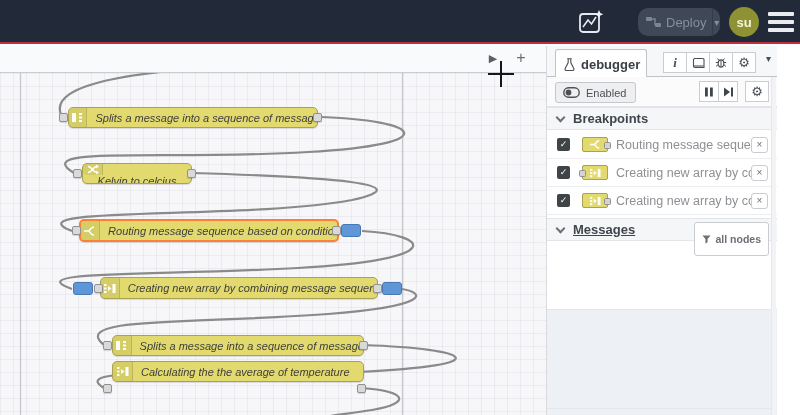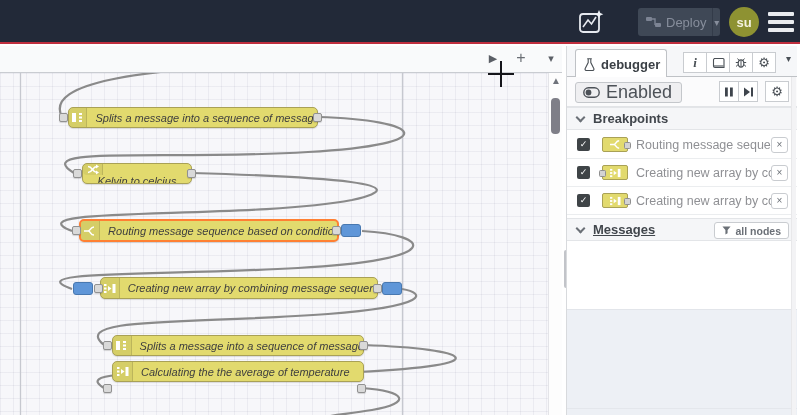--- a/index.html
+++ b/index.html
@@ -2,21 +2,21 @@
 <html><head>
 <meta charset="utf-8">
 <style>
   * { margin:0; padding:0; box-sizing:border-box; }
   html,body { width:800px; height:415px; overflow:hidden; }
   body { font-family:"Liberation Sans", sans-serif; background:#fff; position:relative; }
 
   
   .header { position:absolute; left:0; top:0; width:800px; height:44px; background:#222938; border-bottom:2px solid #bf2e3e; }
   .hbtn { position:absolute; display:flex; align-items:center; justify-content:center; }
-  .deploy-btn { position:absolute; left:638px; top:8px; width:82px; height:28px; background:#3f4856; border-radius:3px; display:flex; align-items:center; color:#878e9c; font-size:13px; }
+  .deploy-btn { position:absolute; left:638px; top:8px; width:82px; height:28px; background:#3f4856; border-radius:10px; display:flex; align-items:center; color:#878e9c; font-size:13px; }
   .deploy-main { display:flex; align-items:center; gap:5px; padding:0 6px 0 8px; height:100%; }
   .deploy-caret { width:18px; height:100%; border-left:1px solid #333b49; display:flex; align-items:center; justify-content:center; color:#878e9c; font-size:10px; }
   .avatar { position:absolute; left:729px; top:7px; width:30px; height:30px; border-radius:50%; background:#8e9232; color:#f4f2df; font-size:13px; font-weight:bold; display:flex; align-items:center; justify-content:center; }
   .burger { position:absolute; left:768px; top:12px; width:26px; height:20px; display:flex; flex-direction:column; justify-content:space-between; cursor:pointer; }
   .burger span { display:block; height:4px; background:#e9ebef; border-radius:1px; }
 
   
   .tabbar { position:absolute; left:0; top:46px; width:562px; height:27px; background:#f9fafb; border-bottom:1px solid #c9ccd1; }
   .tabbar .tbtn { position:absolute; top:2px; width:20px; height:20px; display:flex; align-items:center; justify-content:center; color:#5b5f66; font-size:11px; cursor:pointer; }
 
@@ -34,36 +34,36 @@
   .bp { position:absolute; width:20px; height:13px; background:#5f96d8; border:1px solid #44700; border:1px solid #4878b0; border-radius:3px; }
   .vscroll { position:absolute; left:548px; top:73px; width:14px; height:342px; background:#fdfdfd; border-left:1px solid #e4e4e8; }
   .vscroll .arrow { position:absolute; left:0; top:2px; width:14px; text-align:center; color:#6f737b; font-size:10px; cursor:pointer; }
   .vscroll .thumb { position:absolute; left:2px; top:25px; width:9px; height:36px; background:#7f7f88; border-radius:4px; cursor:pointer; }
   .splitter { position:absolute; left:562px; top:46px; width:8px; height:369px; background:#fff; }
   .splitter .grip { position:absolute; left:2px; top:204px; width:4px; height:38px; background:#c2c4c9; border-radius:2px; cursor:col-resize; }
   .crosshair-h { position:absolute; left:488px; top:73px; width:26px; height:2px; background:#15151a; z-index:30; }
   .crosshair-v { position:absolute; left:500px; top:61px; width:2px; height:26px; background:#15151a; z-index:30; }
 
   
-  .sidebar { position:absolute; left:566px; top:46px; width:230px; height:369px; background:#fff; border-left:1px solid #d8dadd; }
+  .sidebar { position:absolute; left:546px; top:46px; width:230px; height:369px; background:#fff; border-left:1px solid #d8dadd; }
   .side-tabbar { position:absolute; left:0; top:0; width:230px; height:31px; background:#f6f7f9; border-bottom:1px solid #bfc2c6; }
   .side-tab { position:absolute; left:8px; top:3px; width:92px; height:29px; background:#fff; border:1px solid #bfc2c6; border-bottom:none; border-radius:3px 3px 0 0; display:flex; align-items:center; gap:6px; padding-left:8px; font-size:13px; font-weight:600; color:#3b4046; cursor:pointer; }
   .mini-btn { position:absolute; top:6px; width:24px; height:21px; background:#fff; border:1px solid #c9ccd0; display:flex; align-items:center; justify-content:center; color:#4a5056; font-size:12px; cursor:pointer; }
   .side-caret { position:absolute; top:7px; left:219px; color:#4a5056; font-size:10px; cursor:pointer; }
   .debug-toolbar { position:absolute; left:0; top:31px; width:230px; height:30px; background:#fbfbfc; border-bottom:1px solid #e2e4e7; }
-  .enabled-btn { position:absolute; left:8px; top:5px; height:21px; padding:0 9px 0 7px; background:#efeff1; border:1px solid #c4c7cb; border-radius:3px; display:flex; align-items:center; gap:6px; font-size:18px; color:#4c5157; cursor:pointer; }
+  .enabled-btn { position:absolute; left:8px; top:5px; height:21px; padding:0 9px 0 7px; background:#efeff1; border:1px solid #c4c7cb; border-radius:3px; display:flex; align-items:center; gap:6px; font-size:11px; color:#4c5157; cursor:pointer; }
   .sec-header { position:absolute; left:0; width:230px; height:23px; background:#f5f6f8; border-top:1px solid #e3e5e8; border-bottom:1px solid #e3e5e8; display:flex; align-items:center; font-size:13px; font-weight:bold; color:#41464c; }
   .chev { width:7px; height:7px; border-left:2px solid #6b7077; border-bottom:2px solid #6b7077; transform:rotate(-45deg); margin:0 9px 3px 10px; }
   .bp-row { position:absolute; left:0; width:230px; height:28px; border-bottom:1px solid #ebedef; display:flex; align-items:center; background:#fff; }
   .cbx { width:13px; height:13px; margin-left:10px; background:#3f4447; border-radius:2px; color:#fff; font-size:9px; line-height:13px; text-align:center; cursor:pointer; }
   .mini-node { position:relative; width:26px; height:15px; margin-left:12px; background:#e2da6e; border:1px solid #a9a156; border-radius:2px; display:flex; align-items:center; justify-content:center; }
   .mini-port { position:absolute; top:3.5px; width:7px; height:7px; background:#d3d3d3; border:1px solid #8f8f8f; border-radius:1.5px; }
   .bp-label { flex:1; margin-left:8px; font-size:12.5px; color:#8f9094; white-space:nowrap; overflow:hidden; }
   .x-btn { width:17px; height:16px; margin-right:9px; background:#fff; border:1px solid #c9ccd0; border-radius:3px; color:#6b7077; font-size:10px; line-height:14px; text-align:center; cursor:pointer; flex:none; }
-  .allnodes-btn { position:absolute; right:8px; top:3px; height:17px; padding:0 7px; background:#fff; border:1px solid #c9ccd0; border-radius:3px; display:flex; align-items:center; gap:4px; font-size:10.5px; color:#6b7077; cursor:pointer; }
+  .allnodes-btn { position:absolute; right:8px; top:3px; height:34px; padding:0 7px; background:#fff; border:1px solid #c9ccd0; border-radius:3px; display:flex; align-items:center; gap:4px; font-size:10.5px; color:#6b7077; cursor:pointer; }
   .list-up-arrow { position:absolute; right:8px; color:#3f454d; font-size:11px; cursor:pointer; }
   .messages-empty { position:absolute; left:0; top:217px; width:230px; height:152px; }
   .messages-empty .grayarea { position:absolute; left:0; top:46px; width:230px; height:106px; background:#edf0f5; border-top:1px solid #e2e5ea; }
   .messages-empty .faintline { position:absolute; left:0; top:145px; width:230px; height:1px; background:#e4e7ec; }
   .side-right-strip { position:absolute; right:0; top:31px; width:5px; height:338px; background:#f3f3f5; border-left:1px solid #e8e8ea; }
   svg { display:block; }
 </style>
 </head>
 <body>
 

